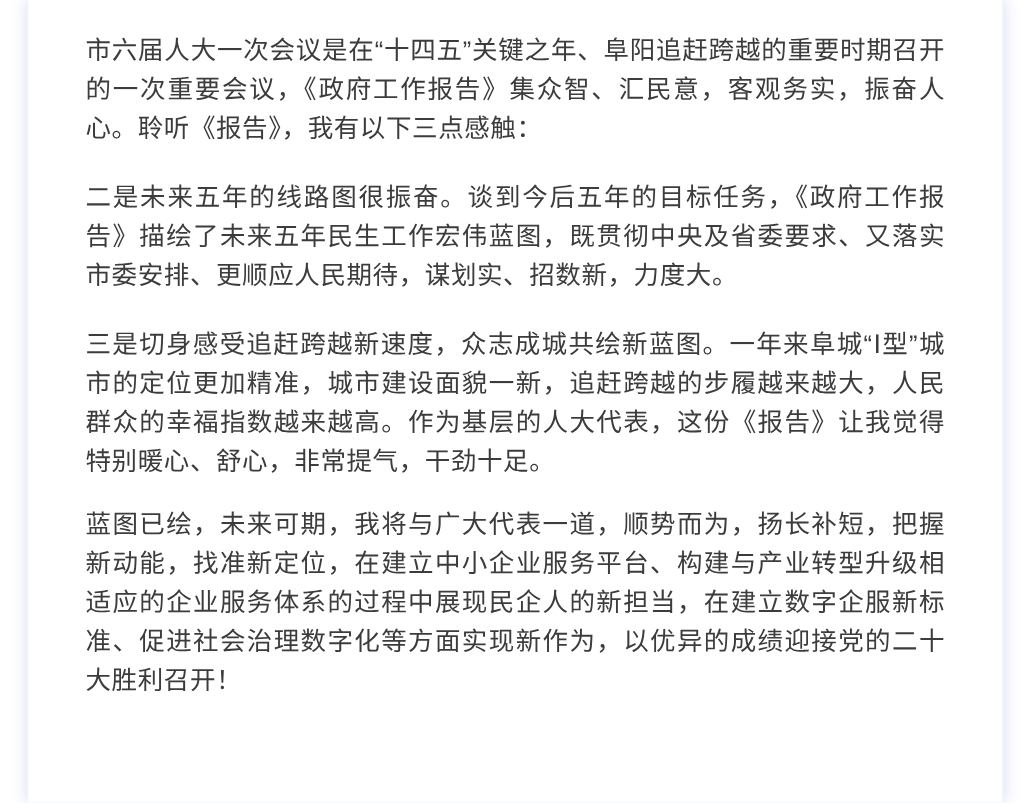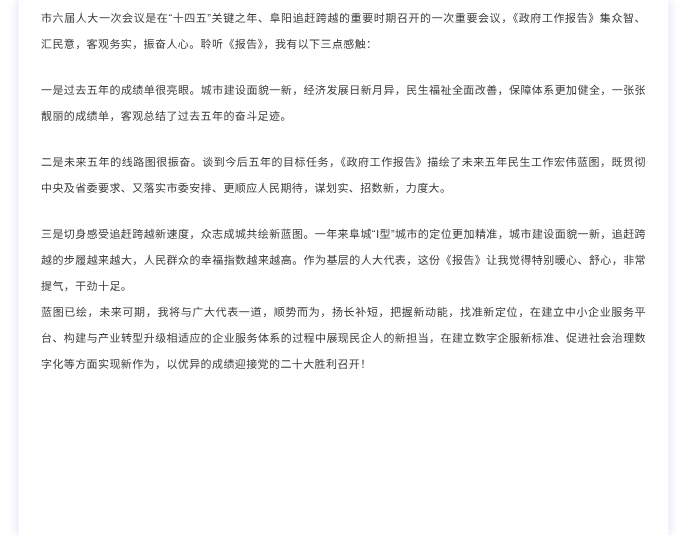--- a/index.html
+++ b/index.html
@@ -24,36 +24,35 @@
     box-sizing: border-box;
     width: 651px;
     height: 100%;
     background: #ffffff;
     box-shadow: 0 0 10px rgba(125, 145, 215, 0.30);
     border-left: 1px solid rgba(140, 155, 220, 0.10);
     border-right: 1px solid rgba(140, 155, 220, 0.10);
     padding: 5px 22px 0 22px;
   }
   .para {
-    margin: 0;
-    font-size: 11px;
+    margin: 16px;
+    font-size: 17px;
     line-height: 26px;
     letter-spacing: 0.4px;
     color: #3c3c3c;
     text-align: justify;
     word-break: break-all;
   }
   .para.mb {
     margin-bottom: 20px;
   }
 </style>
 </head>
 <body>
 
 <div class="page">
   <div class="card">
     <p class="para mb">市六届人大一次会议是在“十四五”关键之年、阜阳追赶跨越的重要时期召开的一次重要会议，《政府工作报告》集众智、汇民意，客观务实，振奋人心。聆听《报告》，我有以下三点感触：</p>
-    <p class="para mb">一是过去五年的成绩单很亮眼。城市建设面貌一新，经济发展日新月异，民生福祉全面改善，保障体系更加健全，一张张靓丽的成绩单，客观总结了过去五年的奋斗足迹。</p>
     <p class="para mb">二是未来五年的线路图很振奋。谈到今后五年的目标任务，《政府工作报告》描绘了未来五年民生工作宏伟蓝图，既贯彻中央及省委要求、又落实市委安排、更顺应人民期待，谋划实、招数新，力度大。</p>
     <p class="para">三是切身感受追赶跨越新速度，众志成城共绘新蓝图。一年来阜城“Ⅰ型”城市的定位更加精准，城市建设面貌一新，追赶跨越的步履越来越大，人民群众的幸福指数越来越高。作为基层的人大代表，这份《报告》让我觉得特别暖心、舒心，非常提气，干劲十足。</p>
     <p class="para">蓝图已绘，未来可期，我将与广大代表一道，顺势而为，扬长补短，把握新动能，找准新定位，在建立中小企业服务平台、构建与产业转型升级相适应的企业服务体系的过程中展现民企人的新担当，在建立数字企服新标准、促进社会治理数字化等方面实现新作为，以优异的成绩迎接党的二十大胜利召开！</p>
   </div>
 </div>
 
 </body></html>

